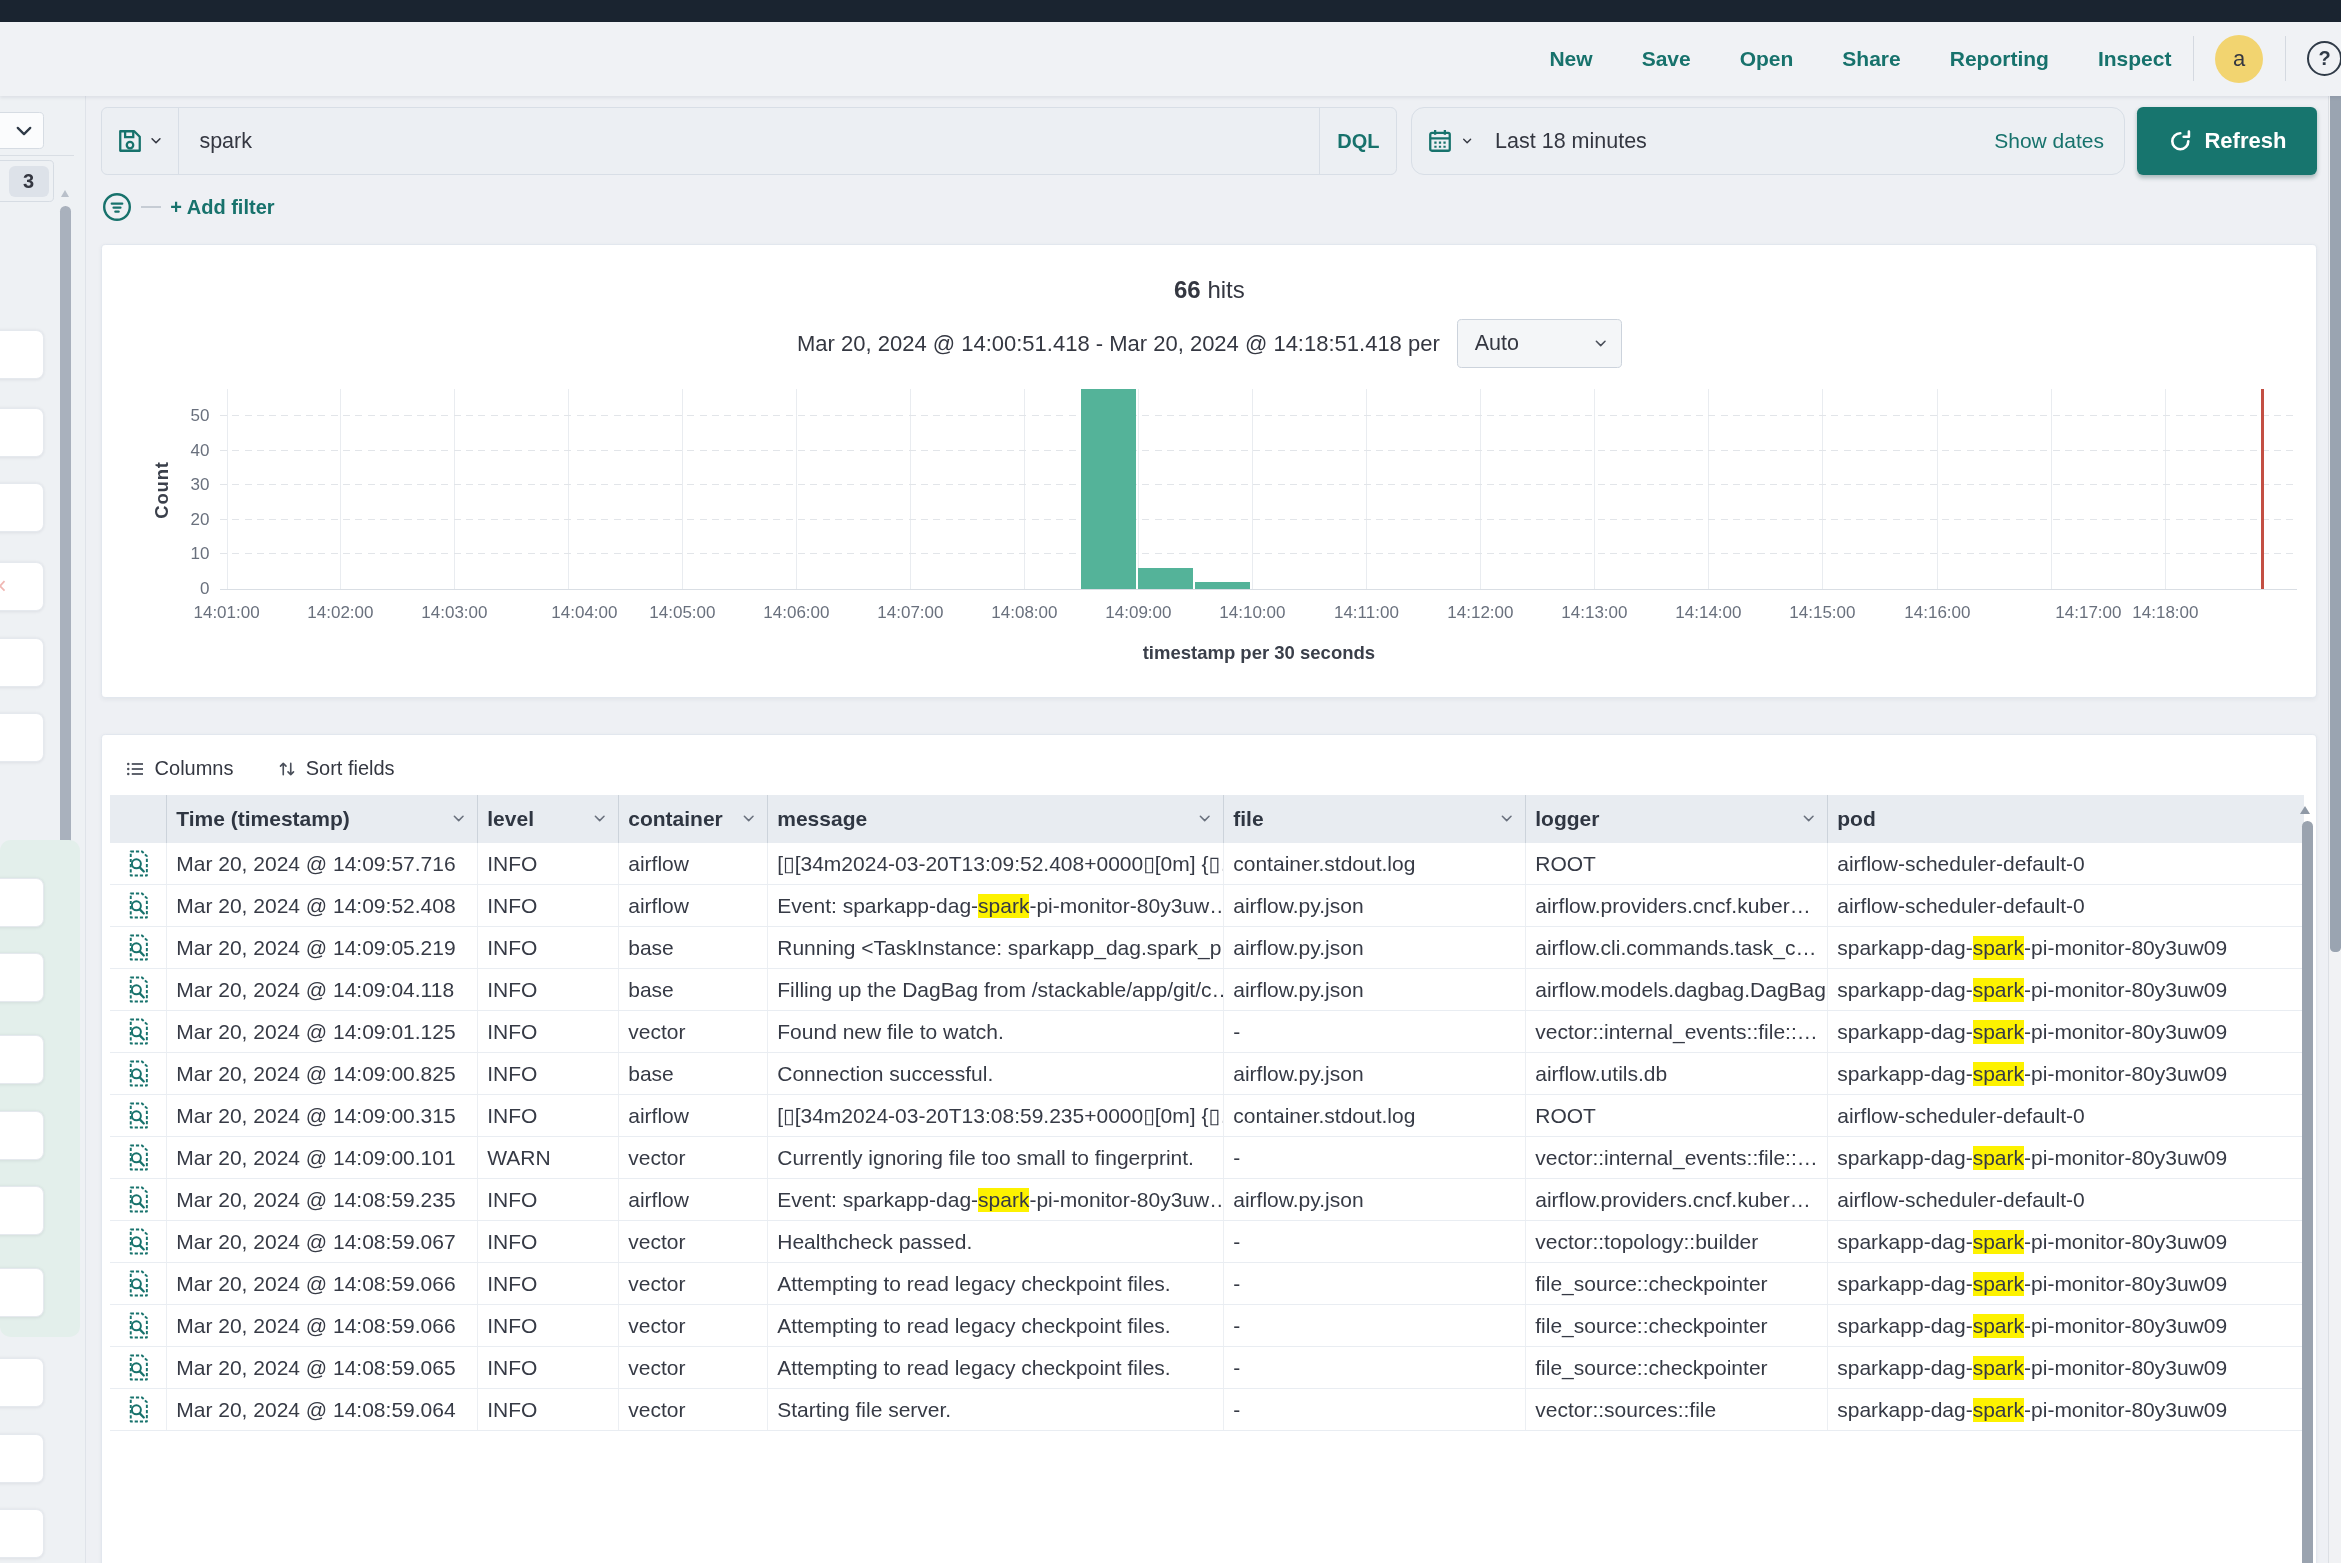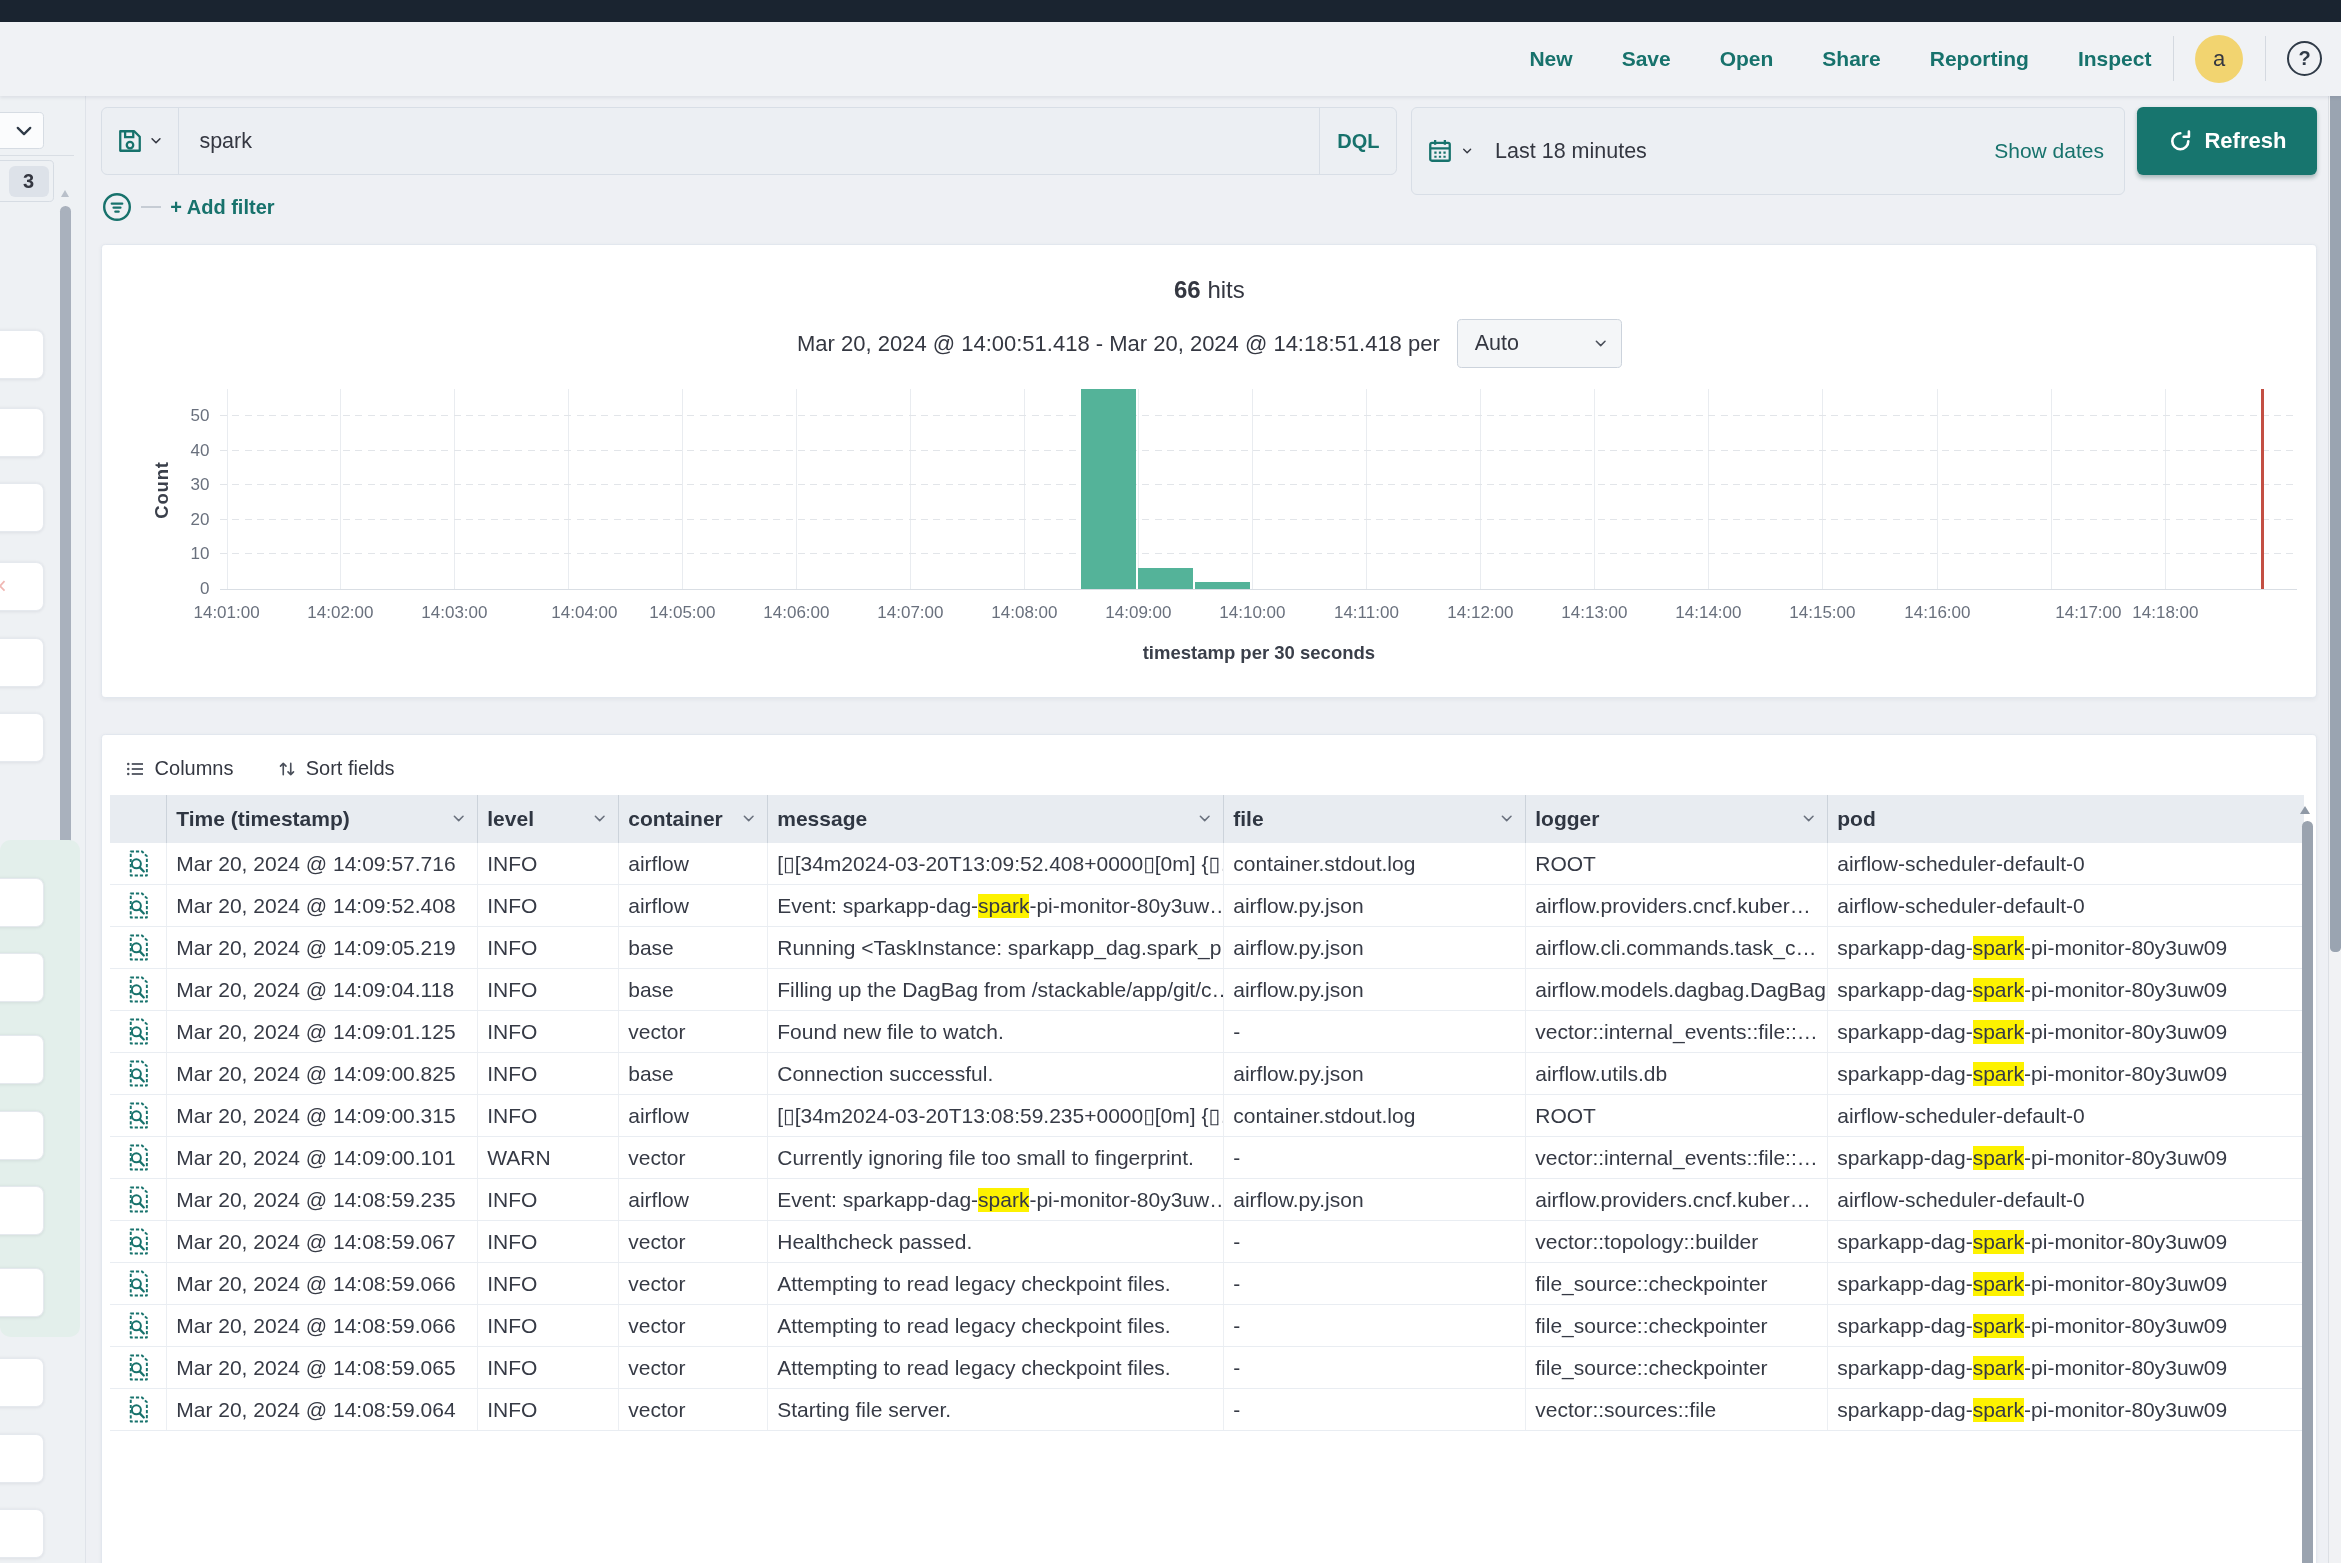--- a/index.html
+++ b/index.html
@@ -2,21 +2,21 @@
 <html style="--accent: #17726c; --button: #17756e; --bar: #54b399; --marker: #c34f43; --hl: #fdf200; --avatar: #f2d470; --dark: #1a2430;font-size:12.3px"><head>
 <meta charset="utf-8">
 <style>
   * { margin:0; padding:0; box-sizing:border-box; }
   html,body { width:2342px; height:1564px; overflow:hidden; }
   body { font-family:"Liberation Sans","DejaVu Sans",sans-serif; background:#eef0f4; color:#343741; position:relative; }
 
   
   .topbar { position:absolute; left:0; top:0; width:2342px; height:21.5px; background:var(--dark,#1a2430); }
   .appheader { position:absolute; left:0; top:21.5px; width:2342px; height:74px; background:#f0f2f5;
-               display:flex; align-items:center; justify-content:flex-end; padding-right:20px;
+               display:flex; align-items:center; justify-content:flex-end; 
                box-shadow:0 1.5px 3.1px rgba(30,40,60,.08); z-index:5; }
   .navlinks { display:flex; align-items:center; gap:49px; }
   .navlink { color:var(--accent); font-size:21px; font-weight:600; cursor:pointer; }
   .hdr-divider { width:0.8px; height:45px; background:#d4d9e0; margin:0 21.5px; }
   .avatar { width:48px; height:48px; border-radius:50%; background:var(--avatar); display:flex;
             align-items:center; justify-content:center; font-size:22px; color:#343741; }
   .help { width:35px; height:35px; border-radius:50%; border:2.3px solid #2f3a47; display:flex;
           align-items:center; justify-content:center; font-size:20px; font-weight:700; color:#2f3a47; }
 
   
@@ -38,22 +38,22 @@
   
   .main { position:absolute; left:86px; top:95px; width:2242px; height:1469px; }
 
   .qbar { position:absolute; left:15.4px; top:12.3px; width:1296px; height:68px; background:#eceff3;
           border:0.8px solid #d8dee6; border-radius:6.2px; display:flex; align-items:stretch; }
   .q-save { width:77px; display:flex; align-items:center; justify-content:center; gap:6.2px; border-right:0.8px solid #d8dee6; cursor:pointer; }
   .q-input { flex:1; display:flex; align-items:center; padding-left:20px; font-size:21.5px; color:#343741; }
   .q-dql { width:77px; display:flex; align-items:center; justify-content:center; color:var(--accent);
            font-size:20px; font-weight:600; border-left:0.8px solid #d8dee6; cursor:pointer; }
 
-  .datepicker { position:absolute; left:1325px; top:12.3px; width:714px; height:88px; background:#eceff3;
-                border:0.8px solid #d8dee6; border-radius:6px; display:flex; align-items:center; }
+  .datepicker { position:absolute; left:1325px; top:12.3px; width:714px; height:68px; background:#eceff3;
+                border:0.8px solid #d8dee6; border-radius:13px; display:flex; align-items:center; }
   .dp-cal { display:flex; align-items:center; gap:7.7px; padding:0 7.7px 0 15.4px; cursor:pointer; }
   .dp-range { font-size:21.5px; color:#343741; margin-left:14px; flex:1; }
   .dp-showdates { color:var(--accent); font-size:21px; margin-right:20px; cursor:pointer; }
 
   .refresh-btn { position:absolute; left:2051px; top:12.3px; width:180px; height:68px; background:var(--button);
                  border-radius:6.2px; color:#fff; display:flex; align-items:center; justify-content:center; gap:12.3px;
                  font-size:22px; font-weight:700; box-shadow:0 2.3px 4.6px rgba(10,60,55,.3); cursor:pointer; }
 
   .filterrow { position:absolute; left:15.4px; top:95px; height:34px; display:flex; align-items:center; }
   .filter-dash { width:20px; height:2.3px; background:#c6ccd4; margin:0 9.2px 0 7.7px; }

